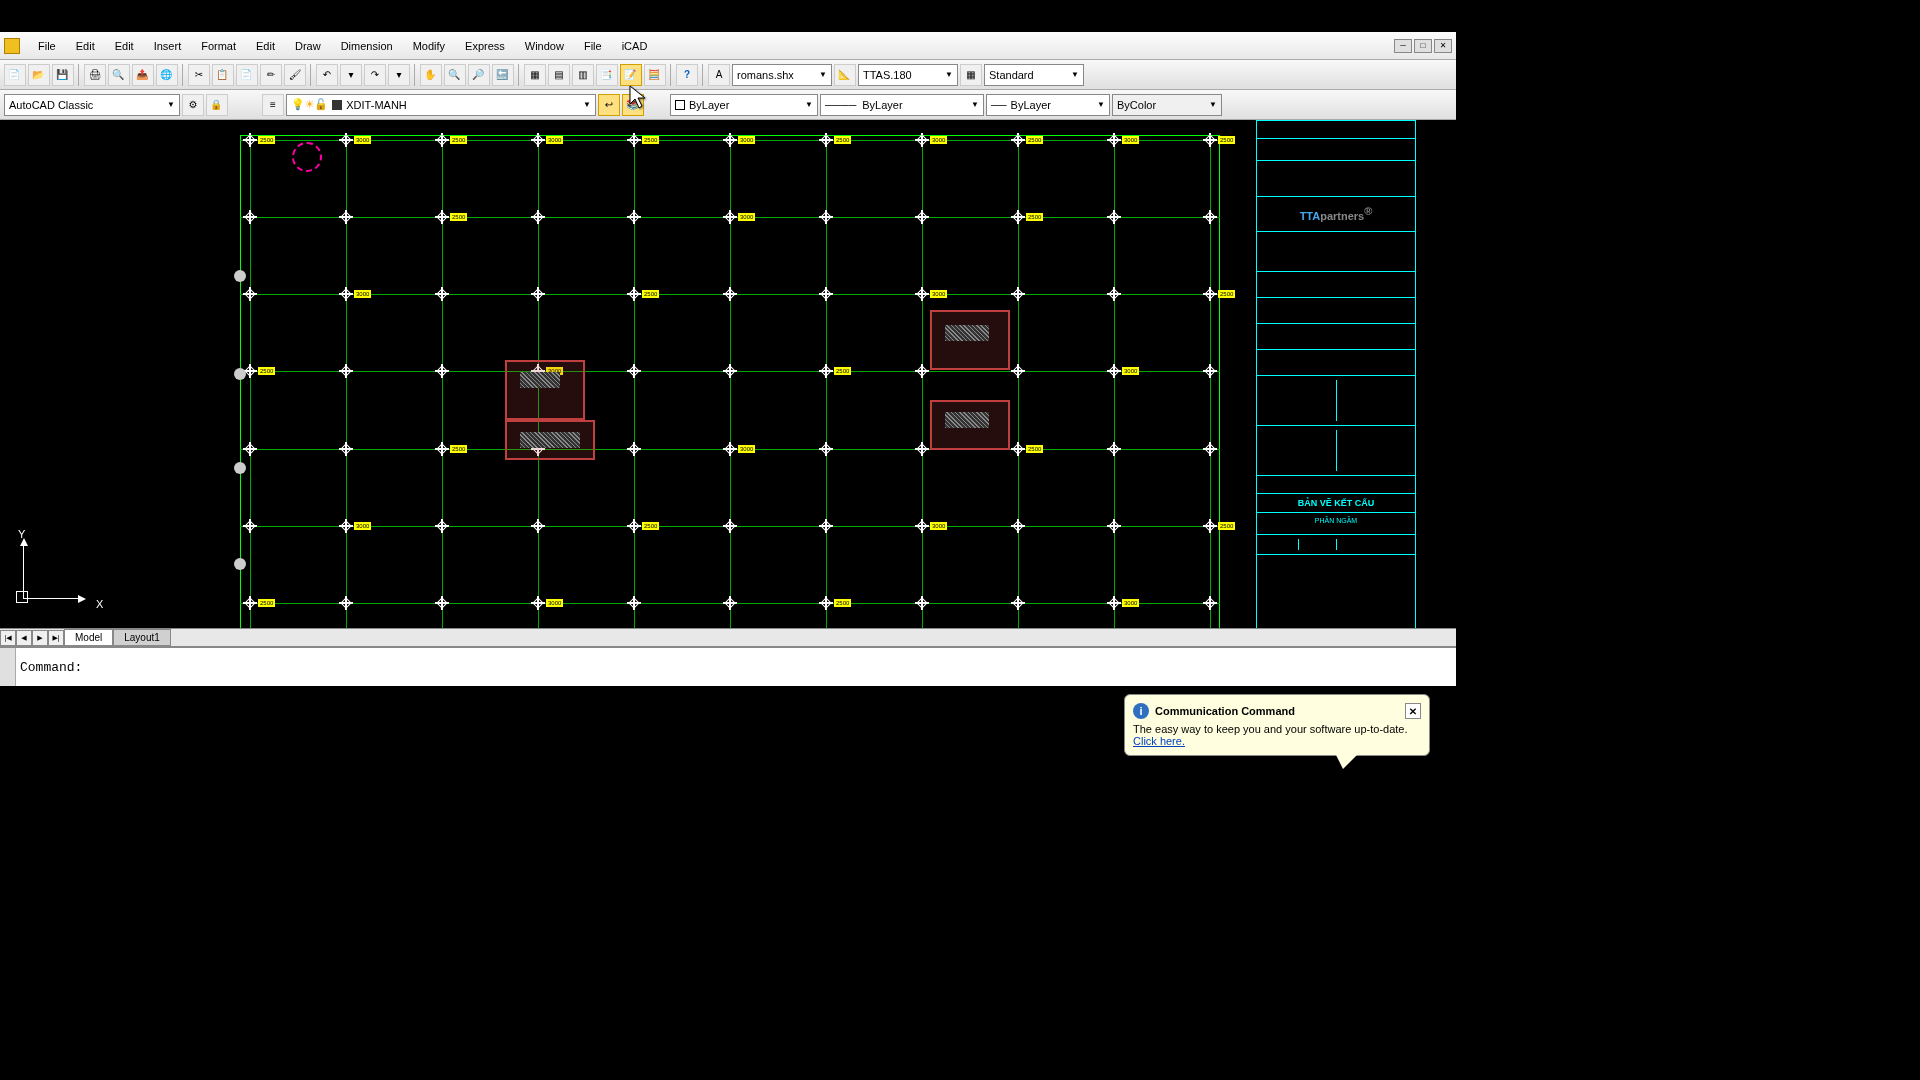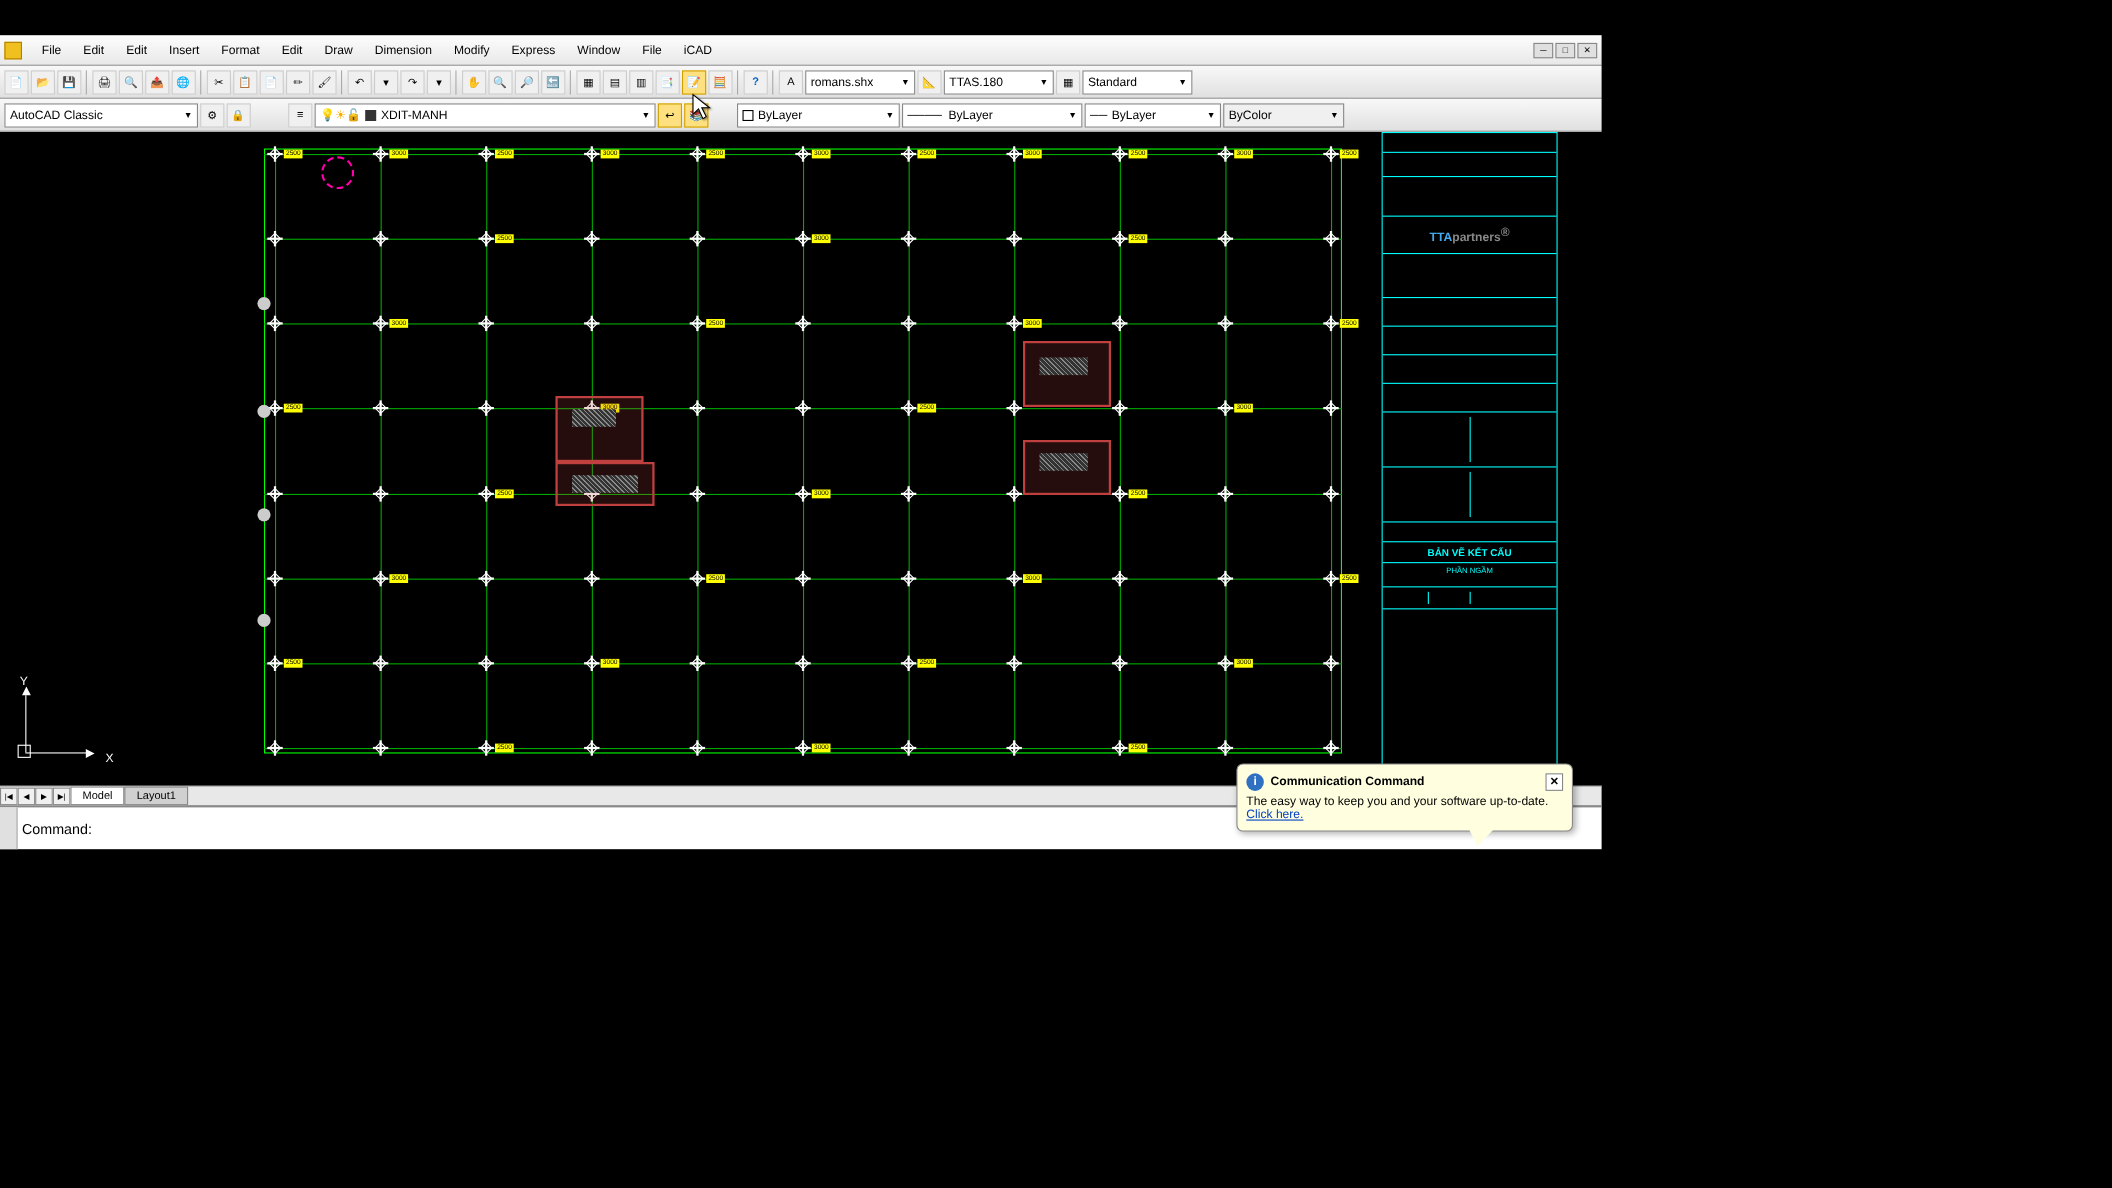--- a/index.html
+++ b/index.html
@@ -16,21 +16,21 @@
 .win-controls { margin-left: auto; display: flex; gap: 2px; }
 .win-btn { width: 18px; height: 14px; background: #e0e0e0; border: 1px solid #888; font-size: 8px; display: flex; align-items: center; justify-content: center; cursor: pointer; }
 
 .toolbar-row { height: 30px; background: linear-gradient(#f8f8f8, #e0e0e0); border-bottom: 1px solid #aaa; display: flex; align-items: center; padding: 0 4px; gap: 2px; }
 .tb-btn { width: 22px; height: 22px; background: #f0f0f0; border: 1px solid #ccc; display: flex; align-items: center; justify-content: center; cursor: pointer; font-size: 10px; }
 .tb-btn.highlighted { background: #ffe080; border-color: #d0a000; }
 .tb-sep { width: 2px; height: 22px; border-left: 1px solid #aaa; margin: 0 2px; }
 .tb-dropdown { height: 22px; background: #fff; border: 1px solid #888; padding: 0 4px; display: flex; align-items: center; min-width: 80px; }
 .tb-dropdown-arrow { margin-left: auto; font-size: 8px; }
 
-.canvas-area { position: relative; height: 594px; background: #000; overflow: hidden; }
+.canvas-area { position: relative; height: 508px; background: #000; overflow: hidden; }
 .drawing { position: absolute; left: 240px; top: 0; width: 980px; height: 580px; }
 .drawing-border { position: absolute; left: 0; top: 15px; width: 100%; height: 550px; border: 1px solid #0f0; }
 .grid-line-v { position: absolute; top: 15px; height: 550px; width: 1px; background: #0a0; }
 .grid-line-h { position: absolute; left: 0; width: 100%; height: 1px; background: #0a0; }
 .marker { position: absolute; width: 14px; height: 14px; }
 .marker::before, .marker::after { content: ''; position: absolute; background: #fff; }
 .marker::before { left: 0; top: 6px; width: 14px; height: 2px; }
 .marker::after { left: 6px; top: 0; width: 2px; height: 14px; }
 .marker .diamond { position: absolute; left: 3px; top: 3px; width: 8px; height: 8px; border: 1px solid #fff; transform: rotate(45deg); }
 .dim-box { position: absolute; background: #ff0; color: #000; font-size: 6px; padding: 0 2px; height: 8px; line-height: 8px; }
@@ -53,21 +53,21 @@
 .ucs-line-h { position: absolute; left: 17px; top: 0px; width: 56px; height: 1px; background: #fff; }
 .ucs-box { position: absolute; left: 10px; top: -7px; width: 12px; height: 12px; border: 1px solid #fff; }
 
 .tabs-row { height: 18px; background: #e8e8e8; display: flex; align-items: center; border-top: 1px solid #888; }
 .tab-nav { width: 16px; height: 16px; background: #f0f0f0; border: 1px solid #888; display: flex; align-items: center; justify-content: center; font-size: 7px; cursor: pointer; }
 .tab { padding: 2px 10px; background: #d0d0d0; border: 1px solid #888; font-size: 10px; cursor: pointer; }
 .tab.active { background: #fff; }
 
 .command-area { height: 40px; background: #fff; border-top: 2px solid #888; display: flex; }
 .cmd-scroll { width: 16px; background: #e0e0e0; border-right: 1px solid #aaa; }
-.cmd-text { flex: 1; padding: 12px 4px 2px 4px; font-family: Liberation Sans, sans-serif; font-size: 13px; }
+.cmd-text { flex: 1; padding: 12px 4px 2px 4px; font-family: Liberation Mono, monospace; font-size: 13px; }
 
 .status-bar { height: 20px; background: #f0f0f0; border-top: 1px solid #888; display: flex; align-items: center; padding: 0 4px; gap: 0; font-size: 11px; }
 .status-coords { padding: 0 6px; min-width: 180px; }
 .status-toggle { padding: 2px 6px; border: 1px solid #aaa; background: #e8e8e8; cursor: pointer; }
 
 .popup { position: absolute; right: 26px; bottom: 36px; width: 306px; background: #ffffe0; border: 1px solid #888; border-radius: 6px; padding: 8px; box-shadow: 2px 2px 6px rgba(0,0,0,0.3); }
 .popup-header { display: flex; align-items: center; gap: 6px; font-weight: bold; font-size: 12px; }
 .popup-info-icon { width: 16px; height: 16px; background: #3070c0; border-radius: 50%; color: #fff; display: flex; align-items: center; justify-content: center; font-size: 11px; }
 .popup-close { margin-left: auto; width: 16px; height: 16px; border: 1px solid #888; background: #fff; display: flex; align-items: center; justify-content: center; cursor: pointer; font-size: 10px; }
 .popup-body { font-size: 11px; margin-top: 4px; }

